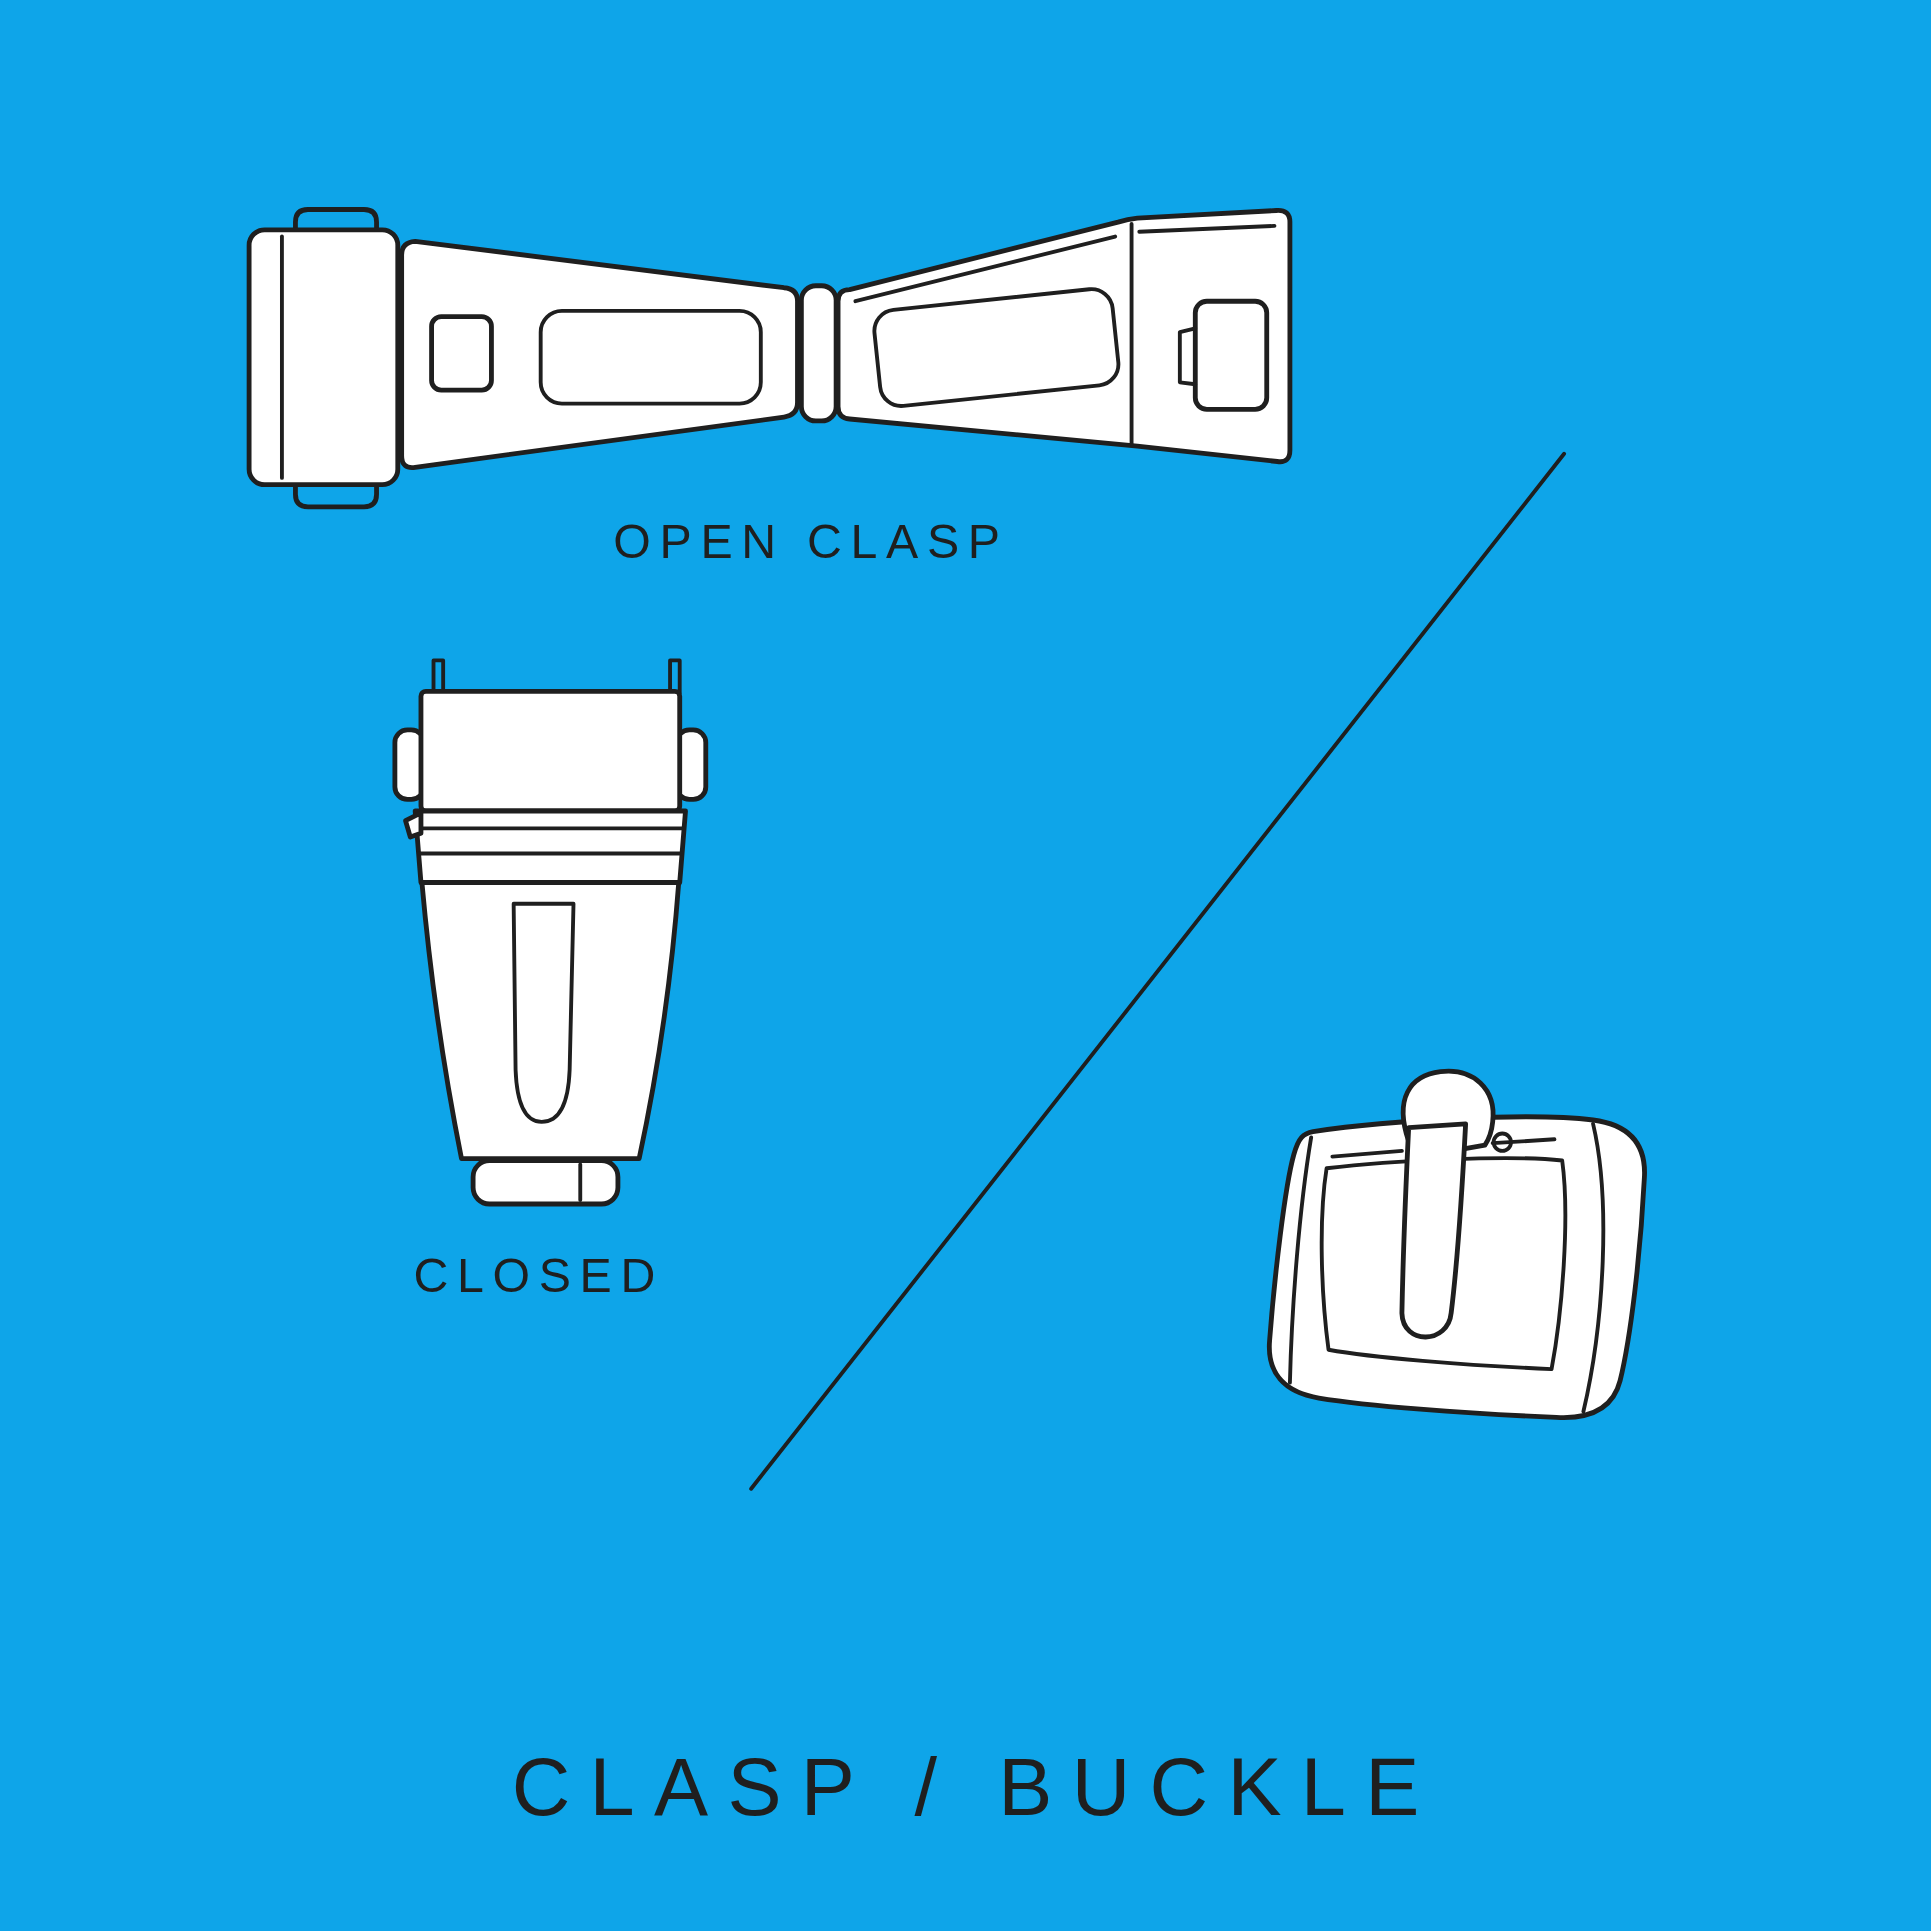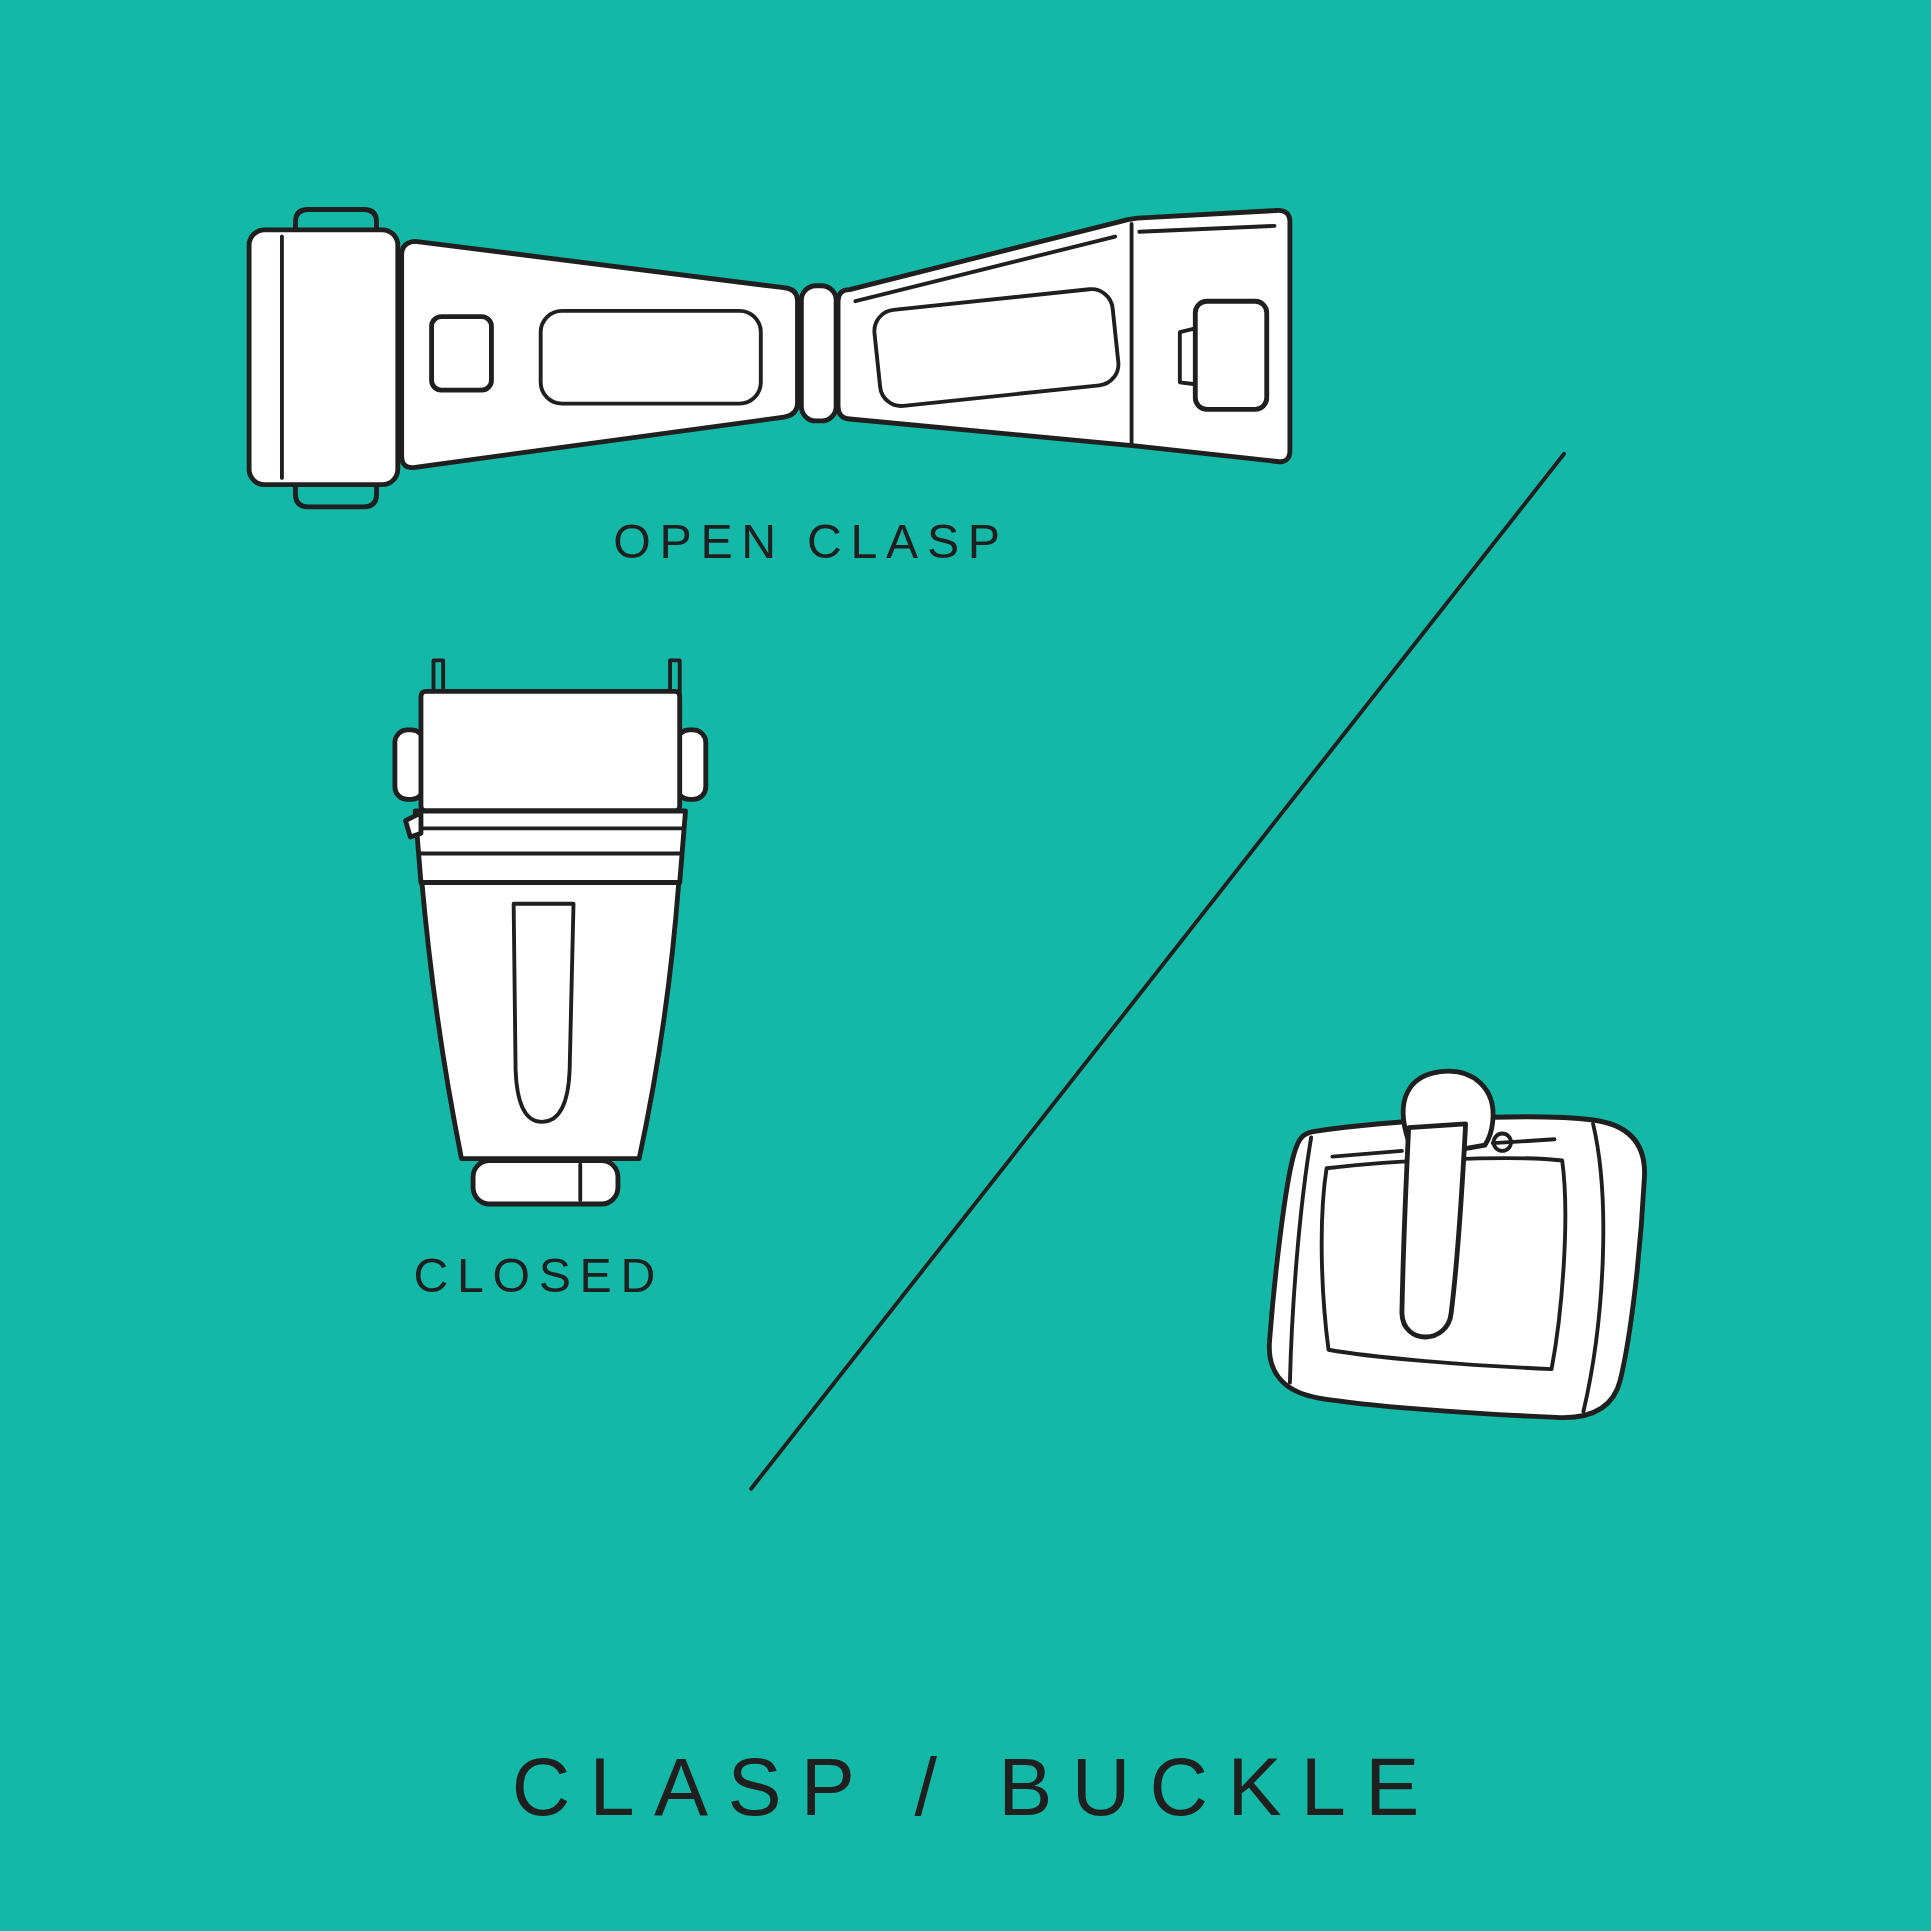--- a/index.html
+++ b/index.html
@@ -5,21 +5,21 @@
   html, body {
     margin: 0;
     padding: 0;
     background: #ffffff;
     font-family: "Liberation Sans", "DejaVu Sans", sans-serif;
   }
   .canvas {
     position: relative;
     width: 1931px;
     height: 1931px;
-    background: #14b8a6;
+    background: #0ea5e9;
     overflow: hidden;
   }
   svg { display: block; }
   .outline {
     fill: none;
     stroke: #1f1f1f;
     stroke-width: 5;
     stroke-linejoin: round;
     stroke-linecap: round;
   }

